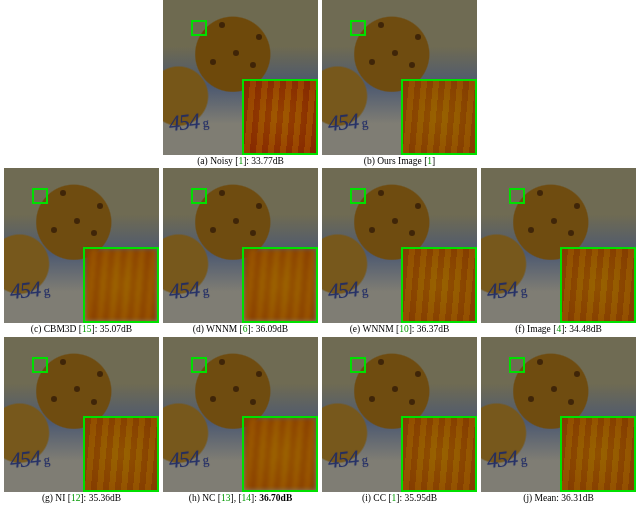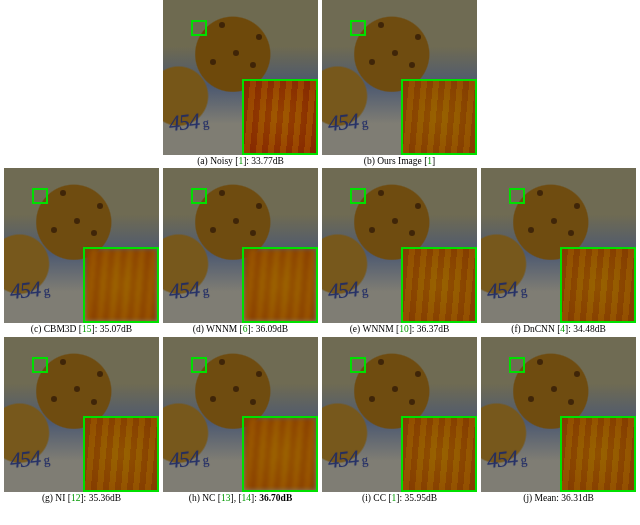--- a/index.html
+++ b/index.html
@@ -223,21 +223,21 @@
             <span></span>
             <span></span>
             <span></span>
           </div>
           <div class="weight">454<span class="g"> g</span></div>
           <div class="roi"></div>
           <div class="inset ">
             <div class="insetbg"></div>
           </div>
         </div>
-        <div class="caption"><span>(f)</span> <span>DnCNN</span> [<span class="ref">4</span>]: <span>34.48dB</span></div>
+        <div class="caption"><span>(f)</span> <span>Image</span> [<span class="ref">4</span>]: <span>34.48dB</span></div>
       </div>
     </div>
     <div class="row">
       <div class="cell">
         <div class="imgwrap">
           <div class="bg"></div>
           <div class="chips">
             <span></span>
             <span></span>
             <span></span>

